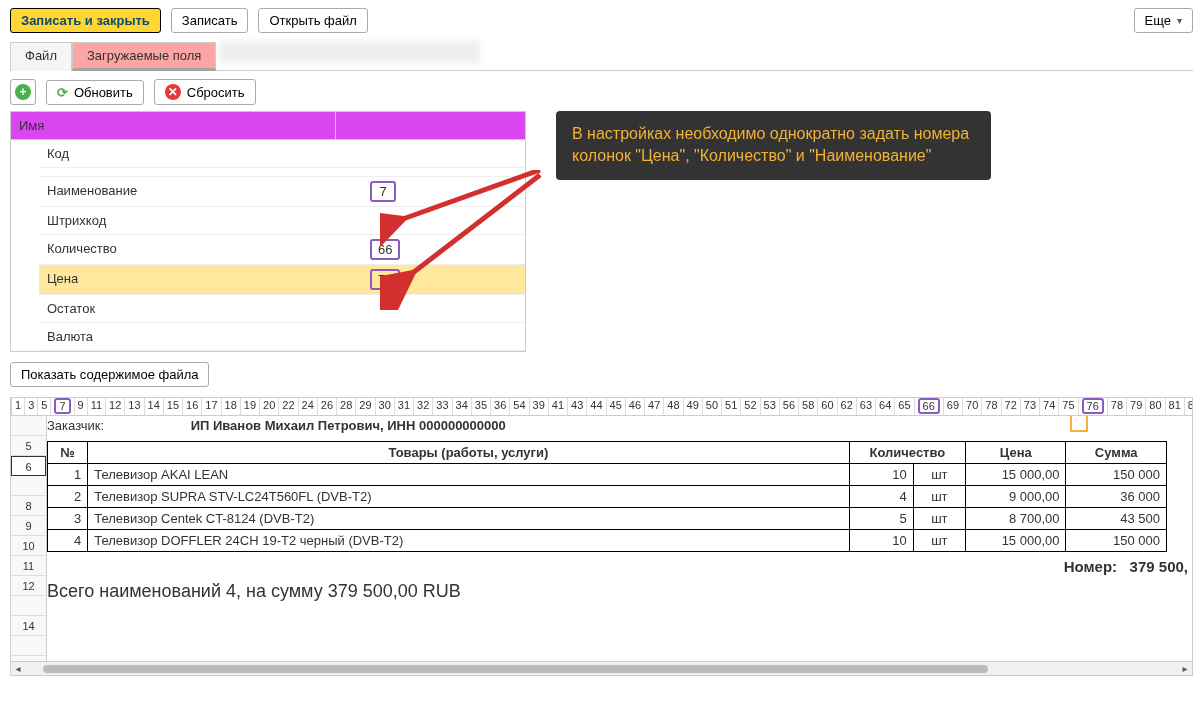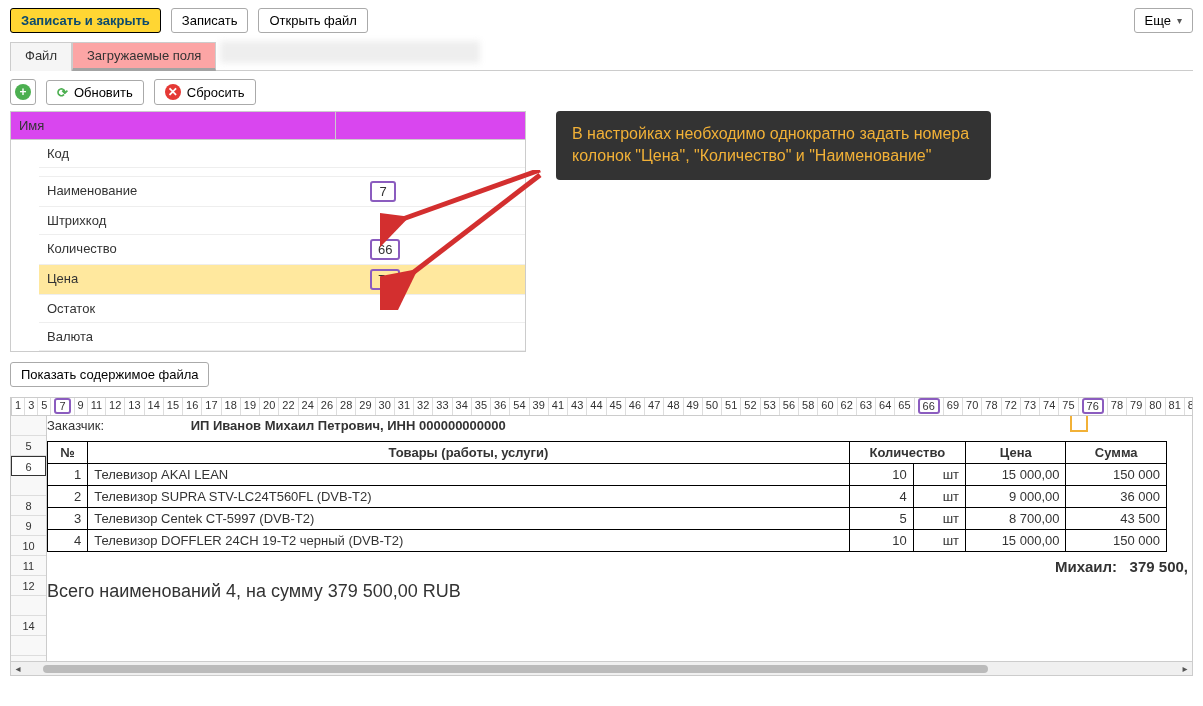--- a/index.html
+++ b/index.html
@@ -54,21 +54,21 @@
   .sheet-content { flex: 1; position: relative; font-size: 13px; }
 
   .cust-line { padding: 2px 0 8px 0; }
   .cust-label { display: inline-block; width: 140px; }
   .cust-val { font-weight: bold; }
 
   .datagrid { border-collapse: collapse; width: 1120px; }
   .datagrid th, .datagrid td { border: 1px solid #000; padding: 3px 6px; font-size: 13px; }
   .datagrid th { font-weight: bold; text-align: center; background: #fff; }
   .num { text-align: right; }
-  .ctr { text-align: right; }
+  .ctr { text-align: center; }
 
   .cursor-box { position: absolute; border: 2px solid #f2b137; width: 18px; height: 18px; }
 
   .totals { text-align: right; font-weight: bold; margin-top: 6px; font-size: 15px; padding-right: 4px; }
   .totals div { margin: 2px 0; }
   .summary-line { margin-top: 6px; font-size: 18px; }
 
   .scroll-h { height: 14px; background: #f0f0f0; display: flex; align-items: center; border-top: 1px solid #ccc; }
   .scroll-thumb { height: 8px; background: #bbb; border-radius: 4px; margin-left: 18px; width: 80%; }
   .scroll-arrow { width: 14px; text-align: center; font-size: 10px; color: #555; cursor: pointer; }
@@ -281,40 +281,40 @@
               <tr>
                 <td class="num">2</td>
                 <td>Телевизор SUPRA STV-LC24T560FL (DVB-T2)</td>
                 <td class="num" style="width:55px">4</td>
                 <td class="ctr" style="width:45px">шт</td>
                 <td class="num">9 000,00</td>
                 <td class="num">36 000</td>
               </tr>
               <tr>
                 <td class="num">3</td>
-                <td>Телевизор Centek CT-5997 (DVB-T2)</td>
+                <td>Телевизор Centek CT-8124 (DVB-T2)</td>
                 <td class="num" style="width:55px">5</td>
                 <td class="ctr" style="width:45px">шт</td>
                 <td class="num">8 700,00</td>
                 <td class="num">43 500</td>
               </tr>
               <tr>
                 <td class="num">4</td>
                 <td>Телевизор DOFFLER 24CH 19-T2 черный (DVB-T2)</td>
                 <td class="num" style="width:55px">10</td>
                 <td class="ctr" style="width:45px">шт</td>
                 <td class="num">15 000,00</td>
                 <td class="num">150 000</td>
               </tr>
             </tbody>
         </table>
 
         <div class="totals">
           <div>
-            <span>Михаил:</span>&nbsp;&nbsp;
+            <span>Номер:</span>&nbsp;&nbsp;
             <span>379 500,</span>
           </div>
         </div>
 
         <div class="summary-line">Всего наименований 4, на сумму 379 500,00 RUB</div>
       </div>
     </div>
     <div class="scroll-h">
       <span class="scroll-arrow">◂</span>
       <div class="scroll-thumb"></div>

